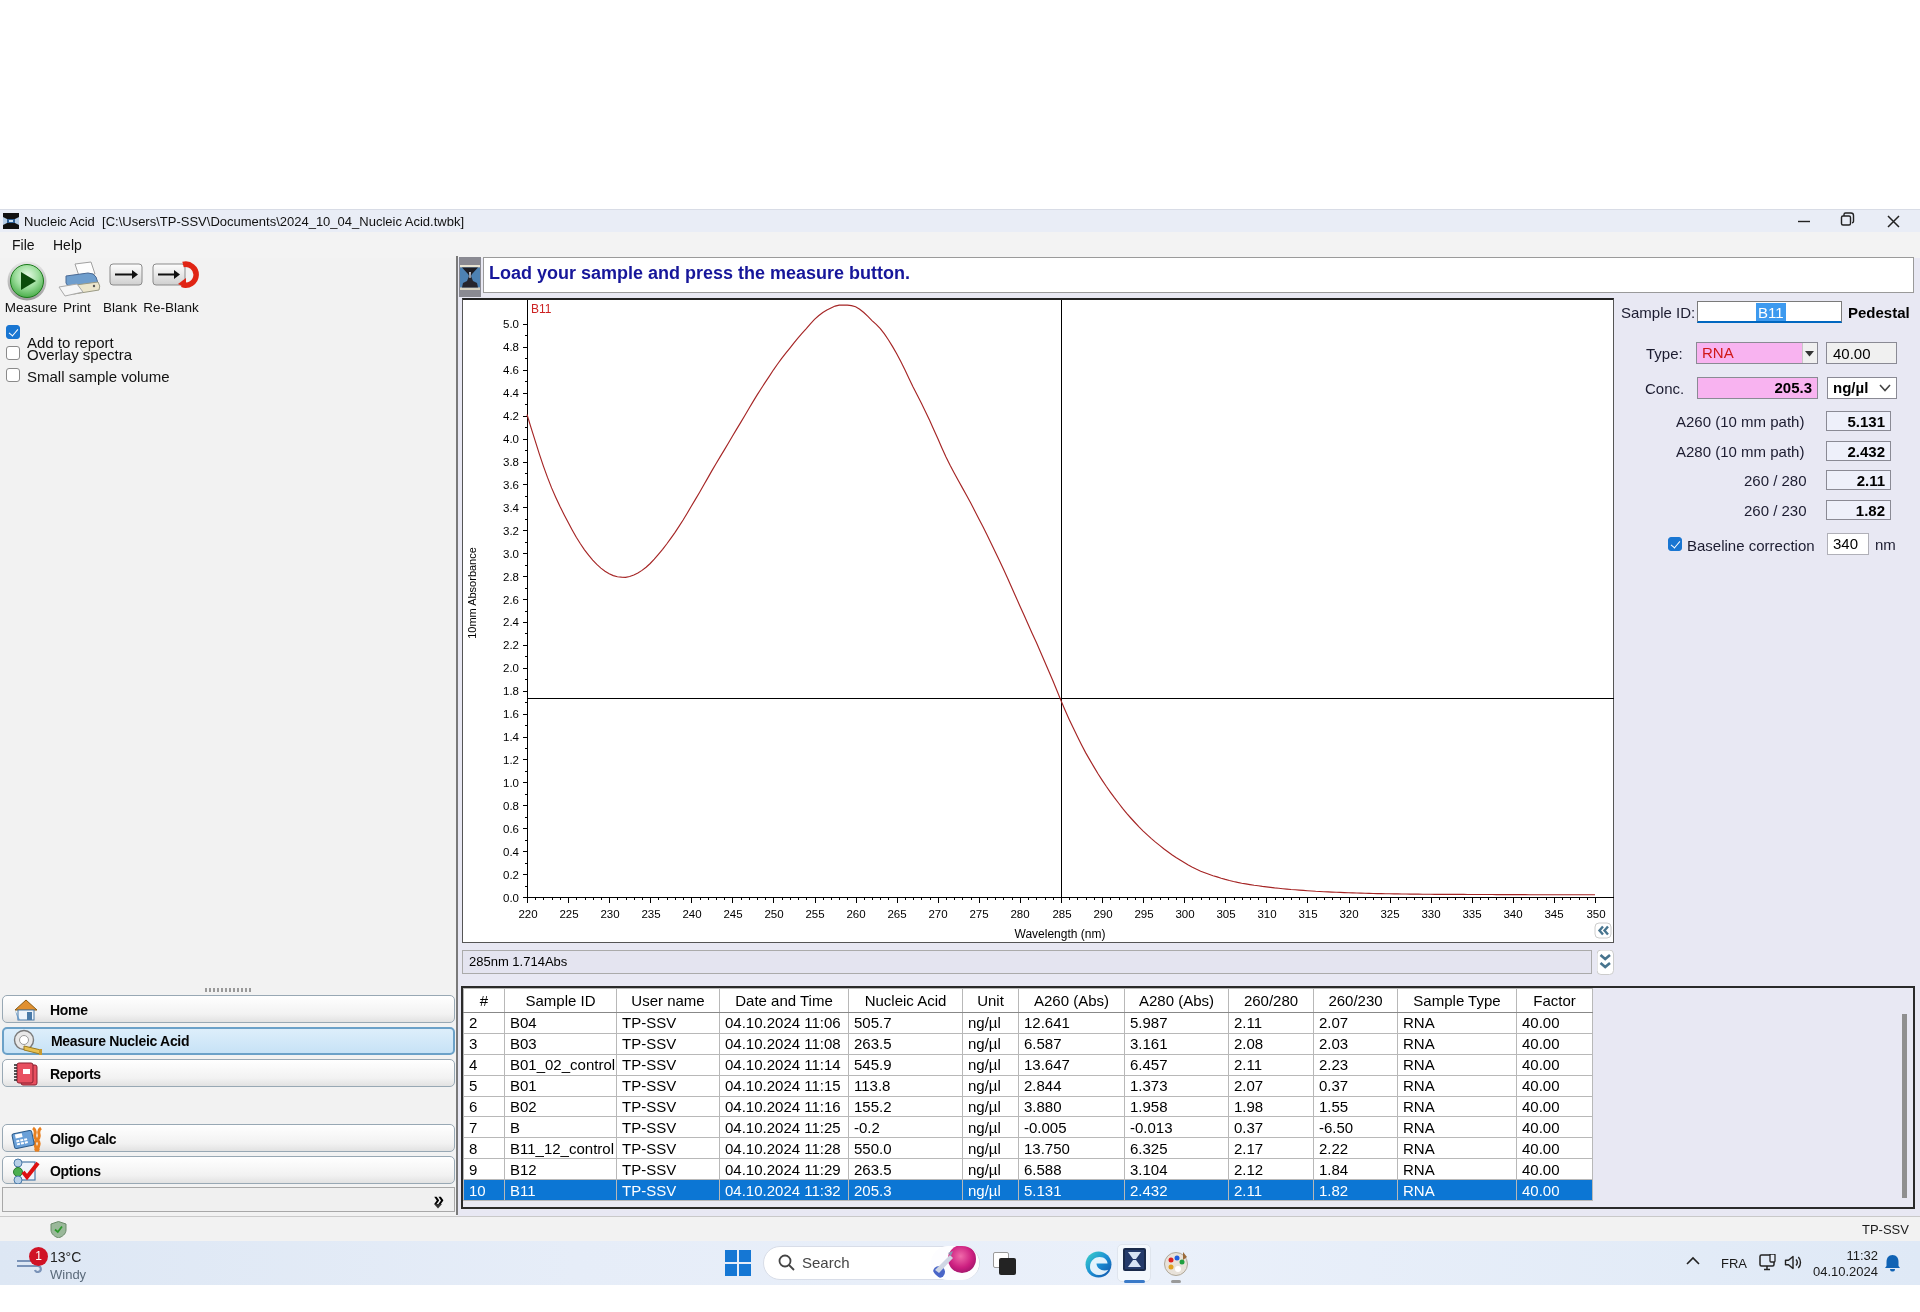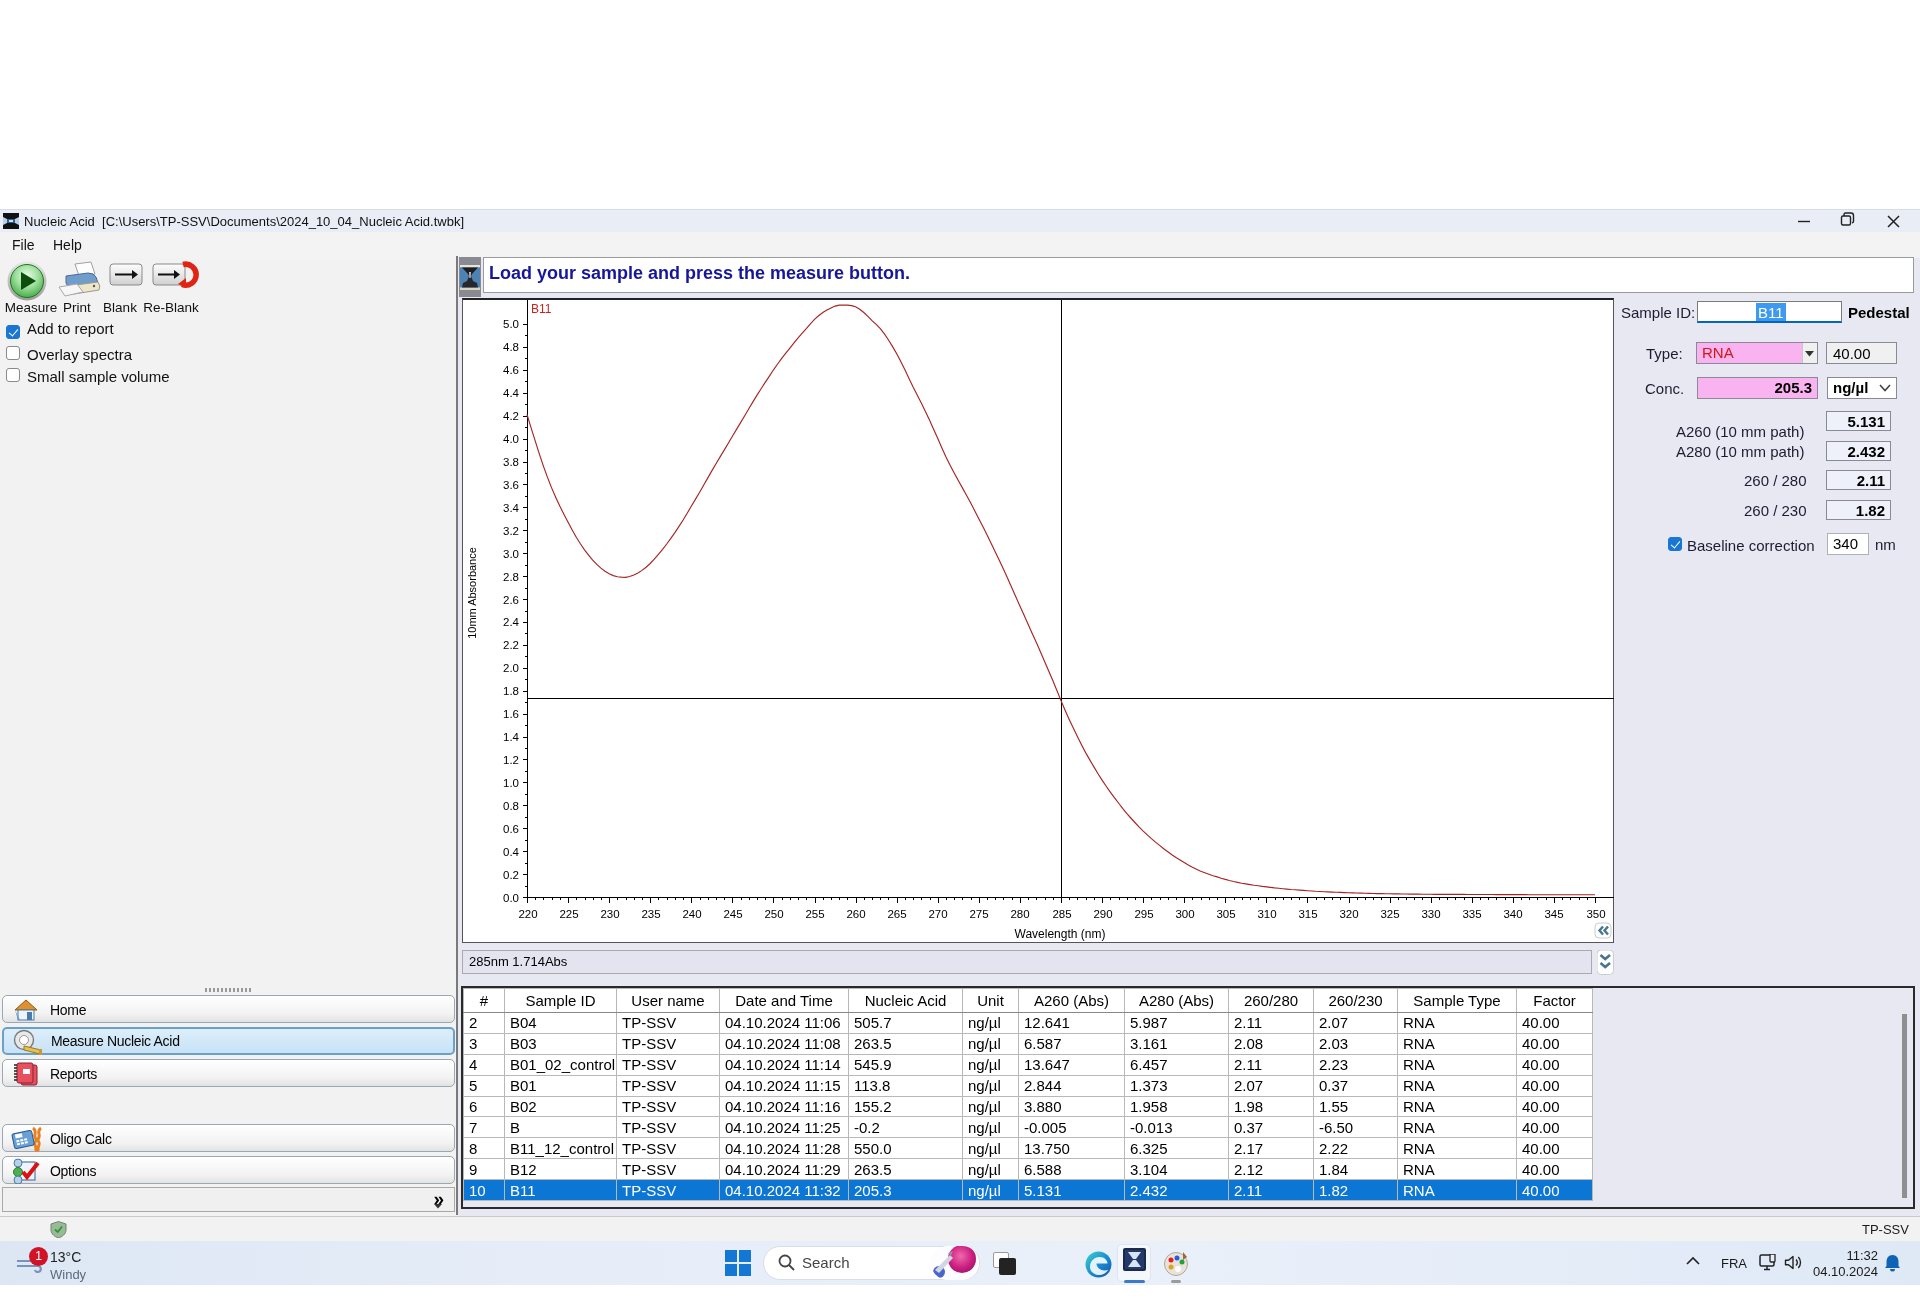--- a/index.html
+++ b/index.html
@@ -34,21 +34,21 @@
 .pfield{position:absolute;border:1px solid #8a8a94;background:#eef0fa;font-size:15px;color:#000}
 
 #tablebox{left:461px;top:986px;width:1454px;height:223px;border:2px solid #2a2a2a;background:#e8e8f3}
 table#data{border-collapse:collapse;table-layout:fixed;font-size:15px;background:#fff}
 table#data td,table#data th{border:1px solid #b8b8b8;overflow:hidden;white-space:nowrap;padding:0 0 0 5px;text-align:left;font-weight:normal;height:20.9px}
 table#data th{text-align:center;padding:0;height:24px;border-bottom:1px solid #888}
 table#data tr.sel td{background:#0c76d4;color:#fff}
 
 .sbar{position:absolute;left:2px;width:453px;height:28px;background:linear-gradient(#ffffff,#f2f2f2 70%,#e2e2e2);border:1px solid #98a8b4;border-radius:5px}
 .sbar.sel{background:linear-gradient(#ddeefb,#c7e2f6);border:2px solid #6ba1c8}
-.sbar .slabel{position:absolute;left:47px;top:6px;font-size:14px;font-weight:normal;color:#050505;letter-spacing:-0.3px}
+.sbar .slabel{position:absolute;left:47px;top:6px;font-size:14px;font-weight:bold;color:#050505;letter-spacing:-0.3px}
 .sbar.sel .slabel{top:4px}
 
 #statusstrip{left:0;top:1216px;width:1920px;height:25px;background:#f2f2f2;border-top:1px solid #c9c9c9}
 
 #taskbar{left:0;top:1241px;width:1920px;height:44px;background:linear-gradient(90deg,#dde7f4,#e6edf8 30%,#eaf0fa 60%,#dfe9f6)}
 .tray{position:absolute;font-size:13px;color:#1a1a1a}
 </style></head>
 <body>
 <div id="stage">
 
@@ -119,21 +119,21 @@
     <path d="M30,1.5 A 10.5,10.5 0 1 1 29,21.5" fill="none" stroke="#e02414" stroke-width="5.5"></path>
     <path d="M33,25 L25,21 L33,15 Z" fill="#e02414"></path>
   </g>
 </svg>
 <div class="toollabel" style="left:4px;top:300px;width:54px">Measure</div>
 <div class="toollabel" style="left:55px;top:300px;width:44px">Print</div>
 <div class="toollabel" style="left:98px;top:300px;width:44px">Blank</div>
 <div class="toollabel" style="left:141px;top:300px;width:60px">Re-Blank</div>
 
 <div class="cb checked abs" style="left:6px;top:325px"></div>
-<div class="cblabel" style="left:27px;top:320px">Add to report</div>
+<div class="cblabel" style="left:27px;top:334px">Add to report</div>
 <div class="cb abs" style="left:6px;top:346px"></div>
 <div class="cblabel" style="left:27px;top:346px">Overlay spectra</div>
 <div class="cb abs" style="left:6px;top:368px"></div>
 <div class="cblabel" style="left:27px;top:368px">Small sample volume</div>
 
 <div id="msgbar" class="abs"></div>
 <div id="msgicon" class="abs">
       <svg width="22" height="40" style="position:absolute;left:-1px;top:-1px">
 <rect x="0" y="0" width="22" height="40" fill="#8a8a92"></rect>
 <rect x="1" y="8" width="20" height="2.5" fill="#e8e4d2"></rect>
@@ -251,21 +251,21 @@
 
 <div class="plabel" style="left:1645px;top:380px">Conc.</div>
 <div class="abs" style="left:1697px;top:377px;width:121px;height:22px;background:#f8b3f0;border:1px solid #8a8a94"></div>
 <div class="abs" style="left:1697px;top:379px;width:115px;text-align:right;font-size:15px;font-weight:bold;color:#000">205.3</div>
 <div class="abs" style="left:1827px;top:377px;width:70px;height:22px;background:#fff;border:1px solid #8a8a94"></div>
 <div class="abs" style="left:1833px;top:379px;font-size:15px;font-weight:bold">ng/µl</div>
 <svg class="abs" style="left:1879px;top:384px" width="12" height="8">
       <path d="M1,1 L6,6.5 L11,1" fill="none" stroke="#444" stroke-width="1.6"></path>
     </svg>
 
-<div class="plabel" style="left:1676px;top:423px">A260 (10 mm path)</div>
+<div class="plabel" style="left:1676px;top:413px">A260 (10 mm path)</div>
 <div class="pfield" style="left:1826px;top:411px;width:65px;height:20px">
       <span style="position:absolute;right:5px;top:1px;font-weight:bold">5.131</span>
     </div>
 <div class="plabel" style="left:1676px;top:443px">A280 (10 mm path)</div>
 <div class="pfield" style="left:1826px;top:441px;width:65px;height:20px">
       <span style="position:absolute;right:5px;top:1px;font-weight:bold">2.432</span>
     </div>
 <div class="plabel" style="left:1744px;top:472px">260 / 280</div>
 <div class="pfield" style="left:1826px;top:470px;width:65px;height:20px">
       <span style="position:absolute;right:5px;top:1px;font-weight:bold">2.11</span>

